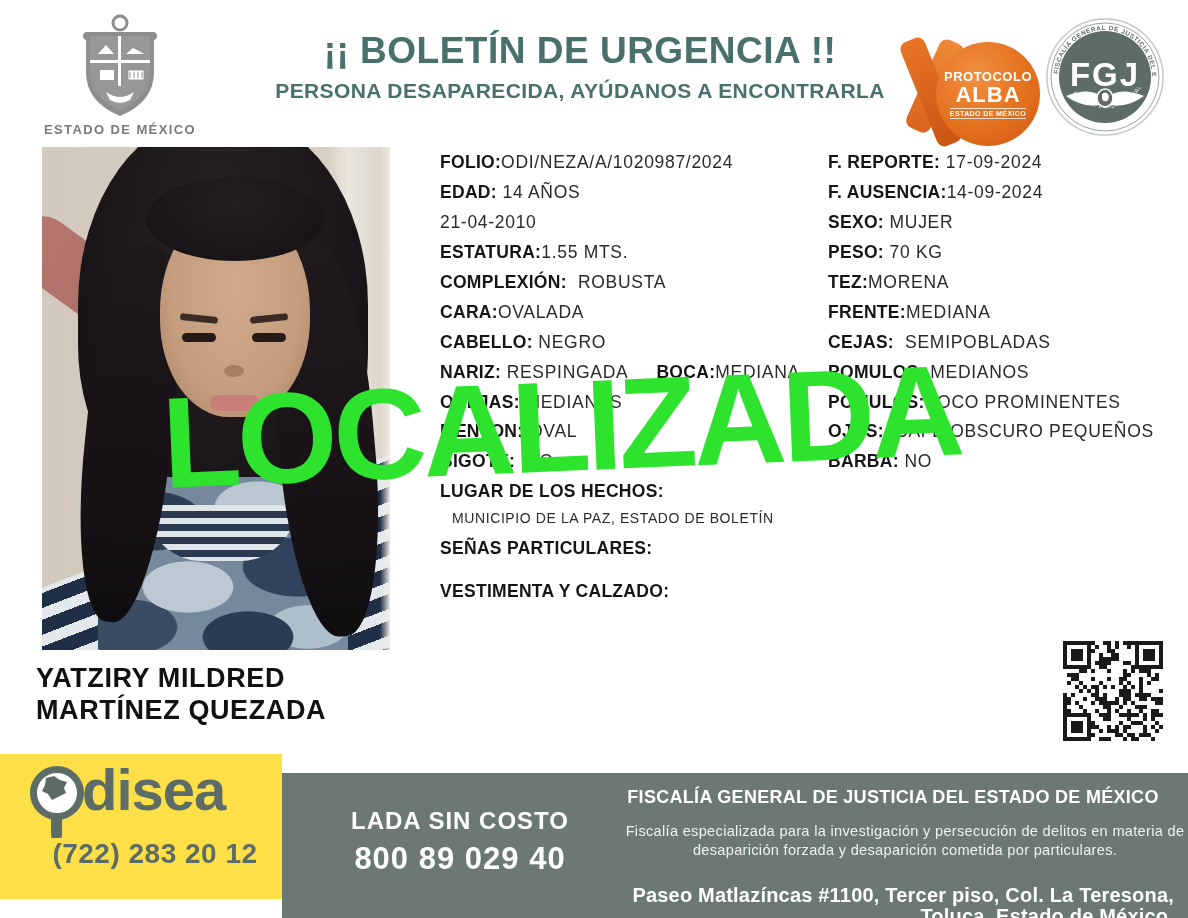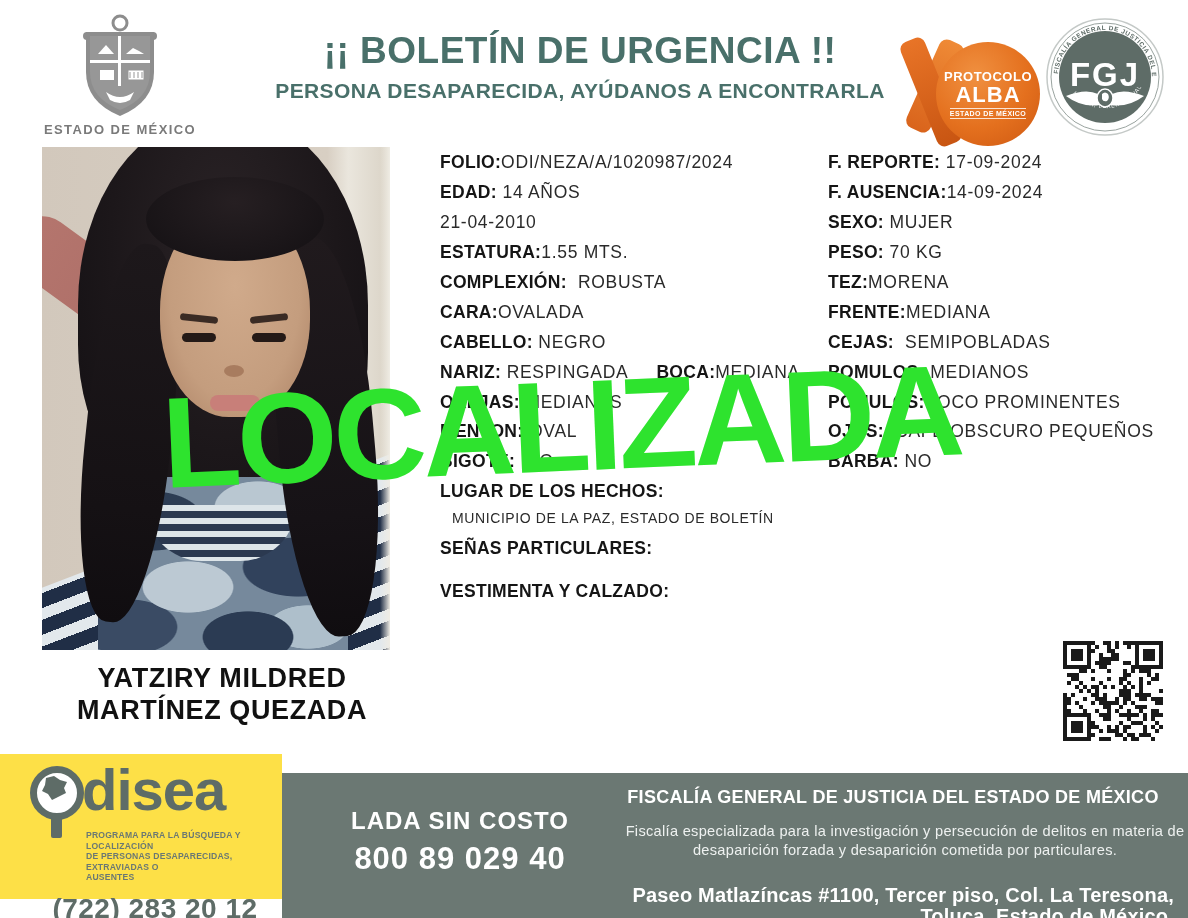--- a/index.html
+++ b/index.html
@@ -64,21 +64,21 @@
   .fcol{position:absolute;display:flex;flex-direction:column;}
   .fcol-left{left:440px;top:148px;width:395px;}
   .fcol-right{left:828px;top:148px;width:350px;}
   .frow{height:29.9px;display:flex;align-items:center;white-space:pre;}
   .frow.gap1{margin-top:4px;} .frow.gap2{margin-top:13px;}
   .flabel{font-size:17.5px;font-weight:800;color:#151515;letter-spacing:.3px;}
   .fvalue{font-size:17.5px;font-weight:400;color:#2a2a2a;letter-spacing:.7px;}
   .fgapspan{display:inline-block;}
   .fsub{height:23px;font-size:14px;color:#2a2a2a;letter-spacing:.6px;padding-left:12px;display:flex;align-items:center;}
   
-  .name-block{position:absolute;left:36px;top:662px;width:372px;text-align:center;font-size:27px;font-weight:800;color:#111;letter-spacing:.6px;line-height:32px;}
+  .name-block{position:absolute;left:36px;top:662px;width:372px;font-size:27px;font-weight:800;color:#111;letter-spacing:.6px;line-height:32px;}
   .qr{position:absolute;left:1063px;top:641px;width:100px;height:100px;background:#fff;}
   .watermark{position:absolute;left:162px;top:352px;z-index:40;font-size:129px;font-weight:800;
     letter-spacing:-4px;white-space:nowrap;transform:rotate(-2.4deg);pointer-events:none;}
   
   .footer-white{position:absolute;left:0;top:754px;width:282px;height:145px;background:#fde047;}
   .odisea{position:absolute;left:30px;top:10px;width:250px;}
   .odisea-brandrow{position:relative;height:64px;}
   .mag{position:absolute;left:0;top:2px;width:54px;height:54px;}
   .mag-circle{position:absolute;left:0;top:0;width:40px;height:40px;border:7px solid #5e6c67;border-radius:50%;background:#fff;}
   .mag-handle{position:absolute;left:21px;top:50px;width:11px;height:22px;background:#5e6c67;border-radius:2px;}
@@ -507,25 +507,20 @@
       <div class="odisea-brandrow">
         <div class="mag">
           <div class="mag-circle"></div>
           <svg class="mag-map" viewBox="0 0 30 26">
             <path d="M6,3 L14,1 L20,5 L27,7 L24,13 L26,18 L18,22 L12,25 L8,19 L2,16 L5,10 Z" fill="#5e6c67"></path>
           </svg>
           <div class="mag-handle"></div>
         </div>
         <div class="odisea-word">disea</div>
       </div>
-      <div class="odisea-tag">
-        <div>PROGRAMA PARA LA BÚSQUEDA Y LOCALIZACIÓN</div>
-        <div>DE PERSONAS DESAPARECIDAS, EXTRAVIADAS  O</div>
-        <div>AUSENTES</div>
-      </div>
       <div class="odisea-phone">(722) 283 20 12</div>
     </div>
   </div>
 
   <div class="footer-gray">
     <div class="lada">
       <div class="lada-label">LADA SIN COSTO</div>
       <div class="lada-number">800 89 029 40</div>
     </div>
     <div class="fiscalia">

